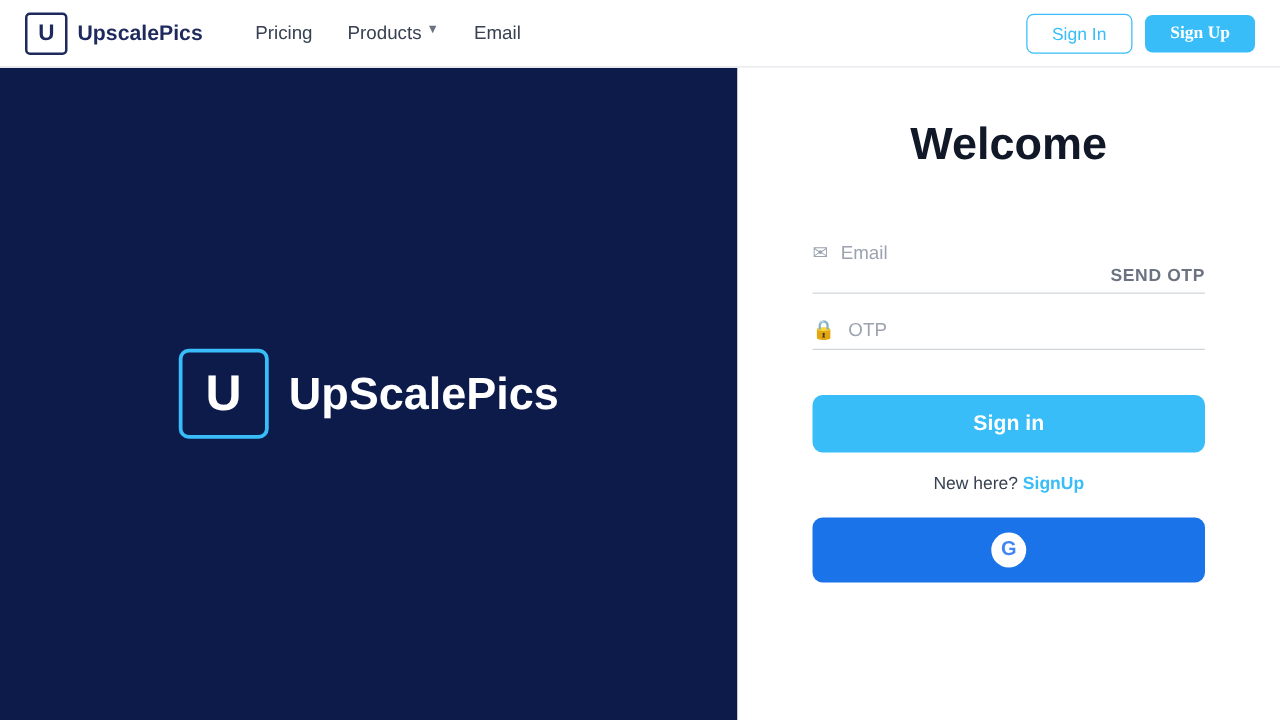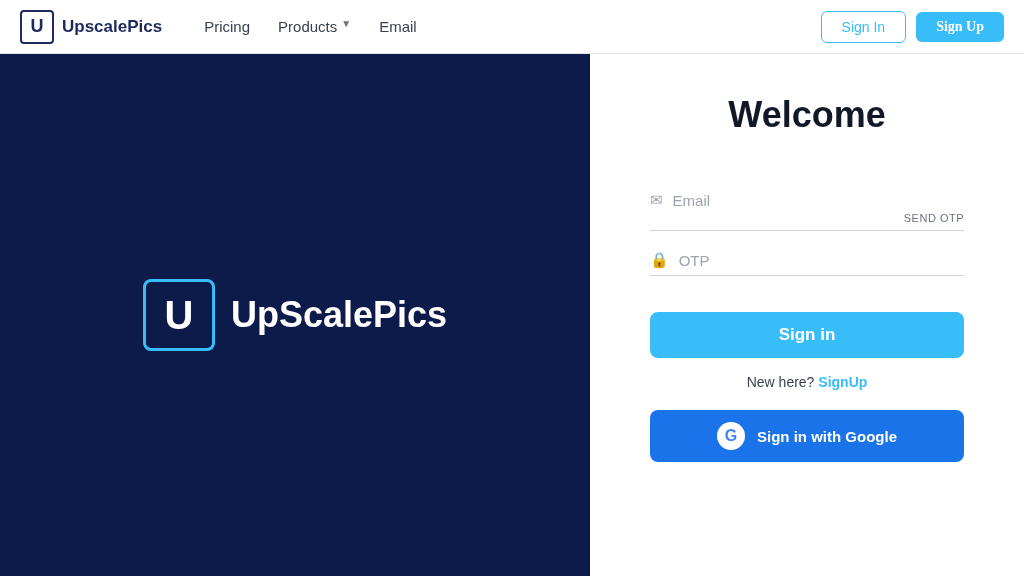--- a/index.html
+++ b/index.html
@@ -165,22 +165,22 @@
     .form-input {
       flex: 1;
       border: none;
       outline: none;
       font-size: 15px;
       color: #374151;
       background: transparent;
     }
     .form-input::placeholder { color: #9ca3af; }
     .send-otp-btn {
-      font-size: 11px;
-      font-weight: 400;
+      font-size: 14px;
+      font-weight: 700;
       color: #6b7280;
       letter-spacing: 0.5px;
       cursor: pointer;
       border: none;
       background: none;
       padding: 0;
       margin-top: 36px;
     }
 
     .btn-sign-in {
@@ -303,17 +303,16 @@
     <div class="new-here">
       <span>New here?</span>
       <span> </span>
       <span class="new-here-link">SignUp</span>
     </div>
 
     <button class="btn-google">
       <div class="google-icon-wrap">
         <span class="google-g">G</span>
       </div>
-      <span>Sign in with Google</span>
     </button>
   </div>
 
 </div>
 
 </body></html>

